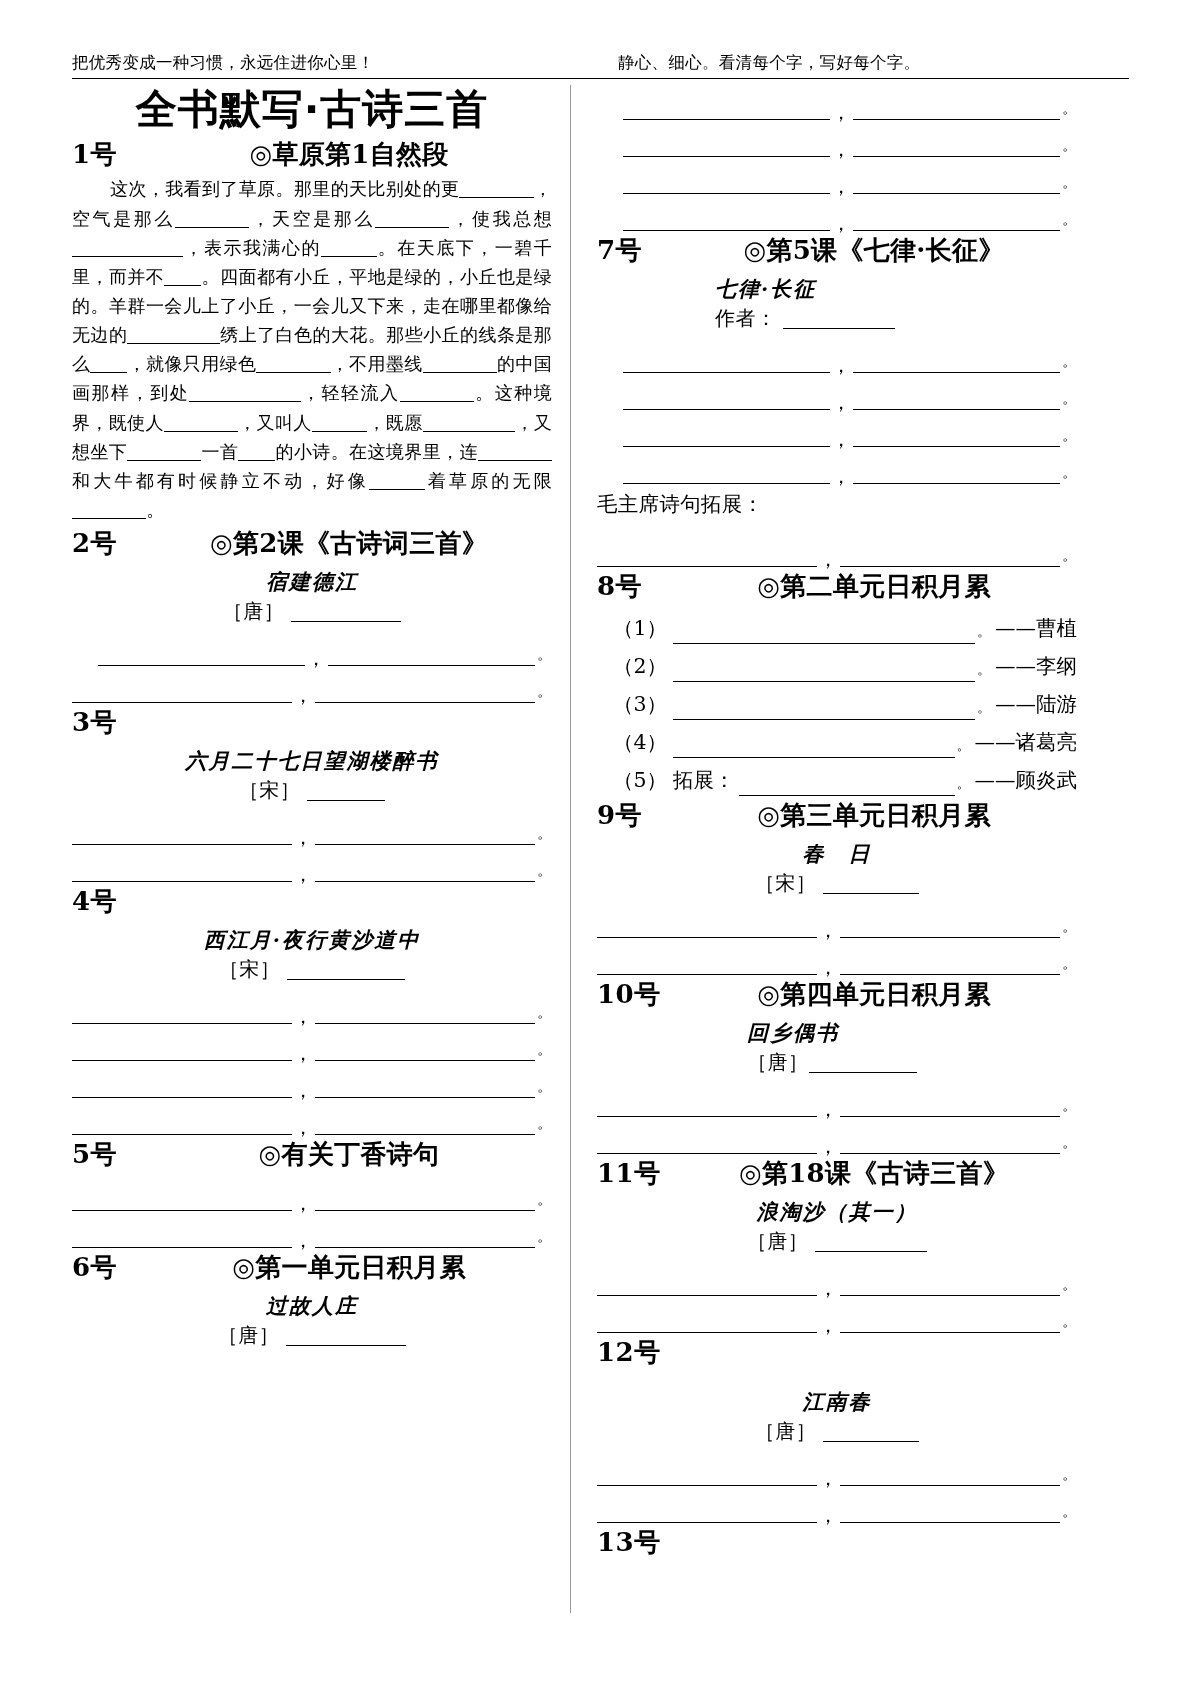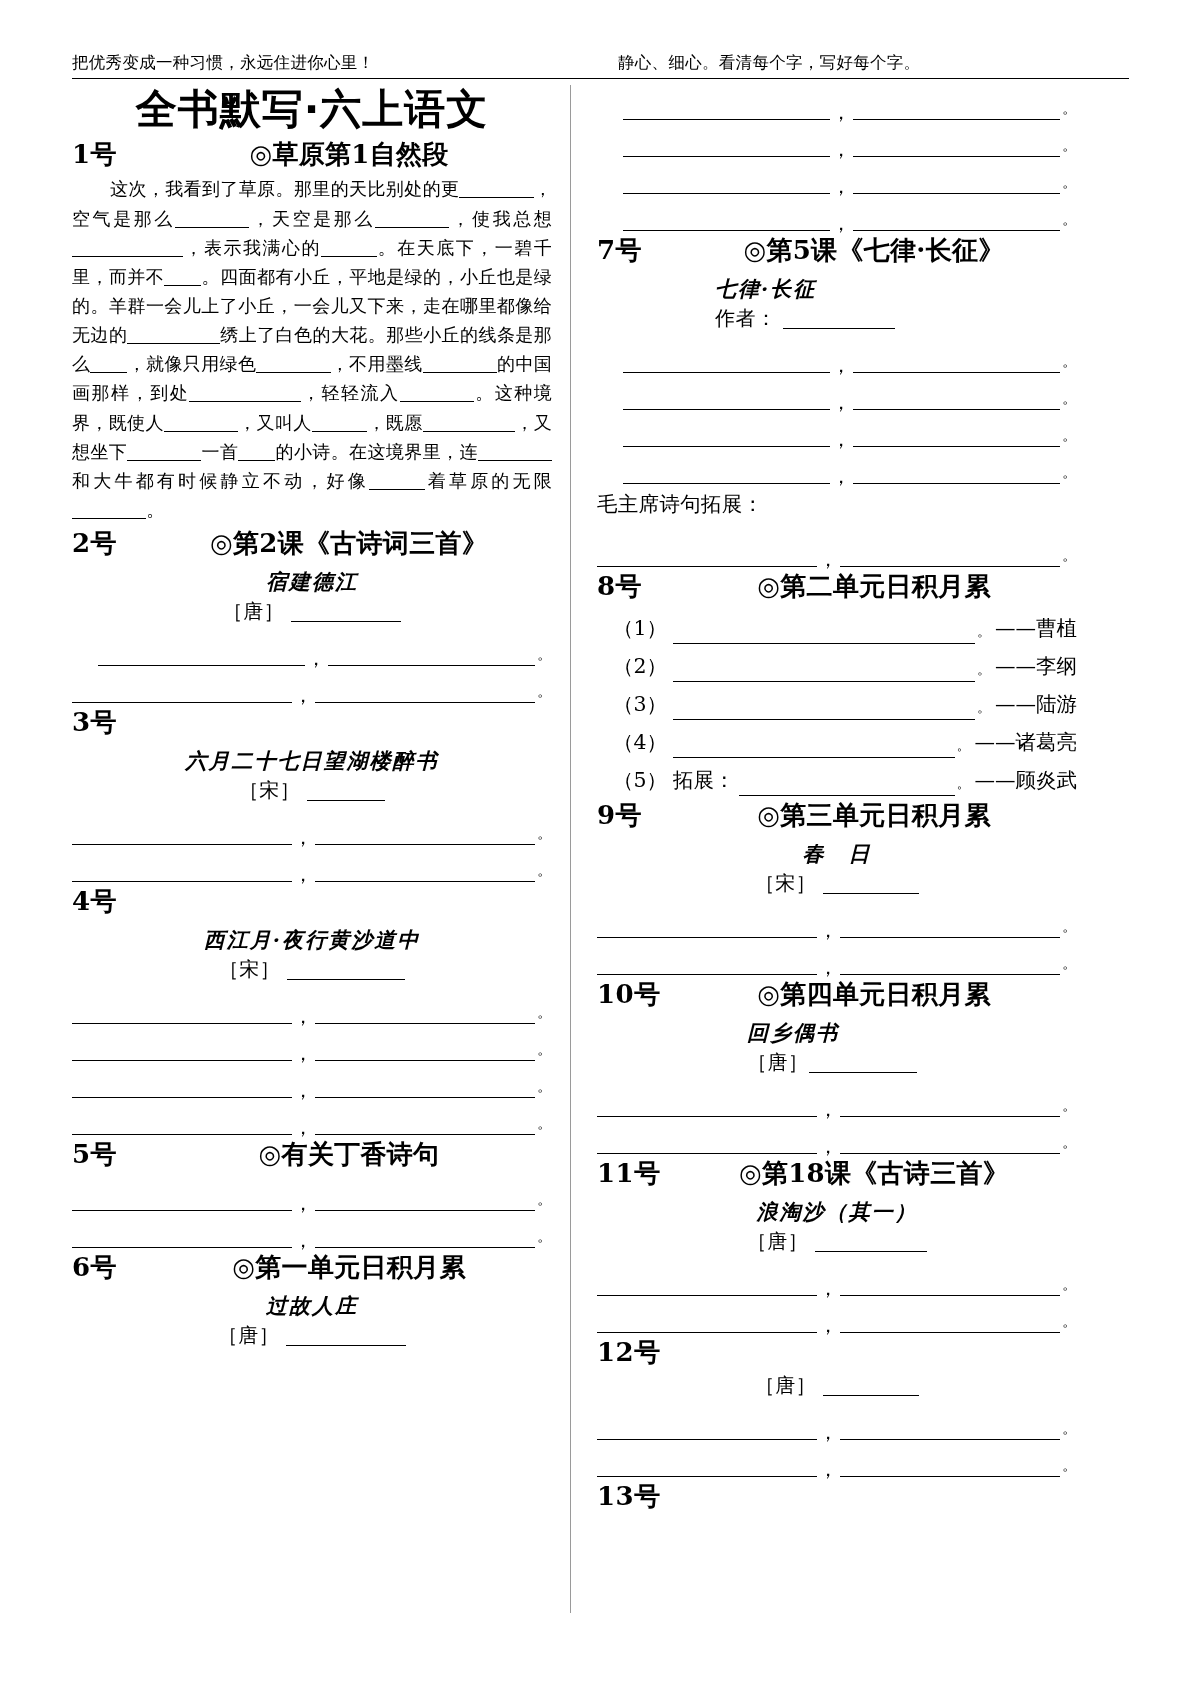--- a/index.html
+++ b/index.html
@@ -190,21 +190,21 @@
   <div class="header">
     <div class="left">把优秀变成一种习惯，永远住进你心里！</div>
     <div class="right">静心、细心。看清每个字，写好每个字。</div>
   </div>
   <div class="header-rule"></div>
 
   <div class="columns">
 
     <div class="col col-left">
 
-      <div class="doc-title">全书默写·六上语文</div>
+      <div class="doc-title">全书默写·古诗三首</div>
 
       <div class="sec-head">
         <span class="sec-num">1号</span>
         <span class="sec-title">◎草原第1自然段</span>
       </div>
       <div class="para" id="para1"><span class="ind"></span><span>这次，我看到了草原。那里的天比别处的更</span><span class="bl" style="width: 4.12em;"></span><span>，空气是那么</span><span class="bl" style="width: 4.12em;"></span><span>，天空是那么</span><span class="bl" style="width: 4.12em;"></span><span>，使我总想</span><span class="bl" style="width: 6.18em;"></span><span>，表示我满心的</span><span class="bl" style="width: 3.09em;"></span><span>。在天底下，一碧千里，而并不</span><span class="bl" style="width: 2.06em;"></span><span>。四面都有小丘，平地是绿的，小丘也是绿的。羊群一会儿上了小丘，一会儿又下来，走在哪里都像给无边的</span><span class="bl" style="width: 5.15em;"></span><span>绣上了白色的大花。那些小丘的线条是那么</span><span class="bl" style="width: 2.06em;"></span><span>，就像只用绿色</span><span class="bl" style="width: 4.12em;"></span><span>，不用墨线</span><span class="bl" style="width: 4.12em;"></span><span>的中国画那样，到处</span><span class="bl" style="width: 6.18em;"></span><span>，轻轻流入</span><span class="bl" style="width: 4.12em;"></span><span>。这种境界，既使人</span><span class="bl" style="width: 4.12em;"></span><span>，又叫人</span><span class="bl" style="width: 3.09em;"></span><span>，既愿</span><span class="bl" style="width: 5.15em;"></span><span>，又想坐下</span><span class="bl" style="width: 4.12em;"></span><span>一首</span><span class="bl" style="width: 2.06em;"></span><span>的小诗。在这境界里，连</span><span class="bl" style="width: 4.12em;"></span><span>和大牛都有时候静立不动，好像</span><span class="bl" style="width: 3.09em;"></span><span>着草原的无限</span><span class="bl" style="width: 4.12em;"></span><span>。</span></div>
 
       <div class="sec-head">
         <span class="sec-num">2号</span>
         <span class="sec-title">◎第2课《古诗词三首》</span>
@@ -481,20 +481,21 @@
         <span class="seg a"></span>
         <span class="punc">，</span>
         <span class="seg b"></span>
         <span class="endp">。</span>
       </div>
 
       <div class="sec-head">
         <span class="sec-num">12号</span>
         <span class="sec-title"></span>
       </div>
+      <div class="poem-title" style="margin-top:18px">江南春</div>
       <div class="poem-author">
         <span>［唐］</span>
         <span class="bl" style="width:96px"></span>
       </div>
       <div class="ans-row">
         <span class="seg a"></span>
         <span class="punc">，</span>
         <span class="seg b"></span>
         <span class="endp">。</span>
       </div>

